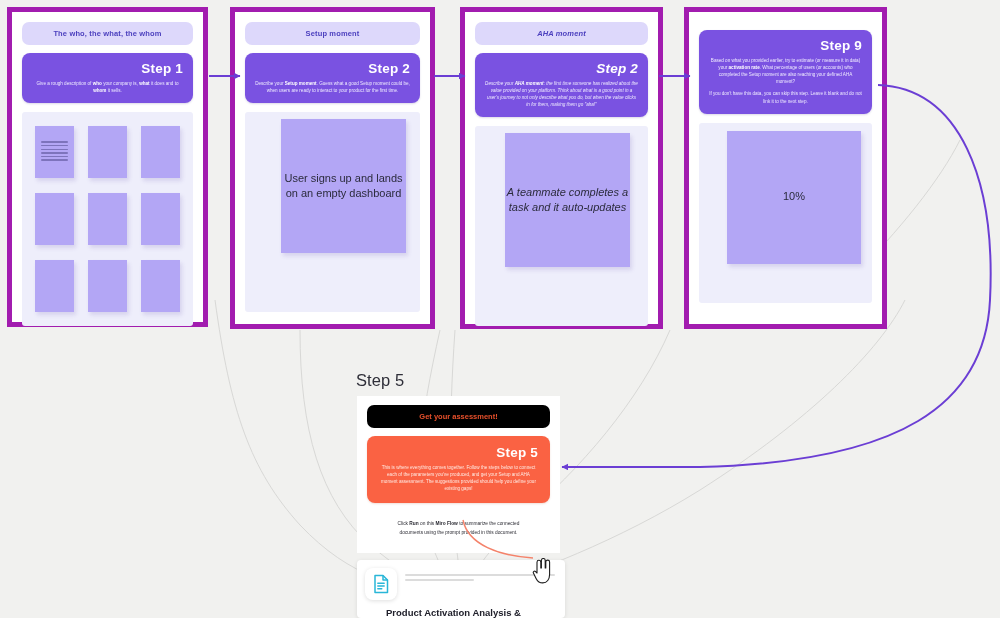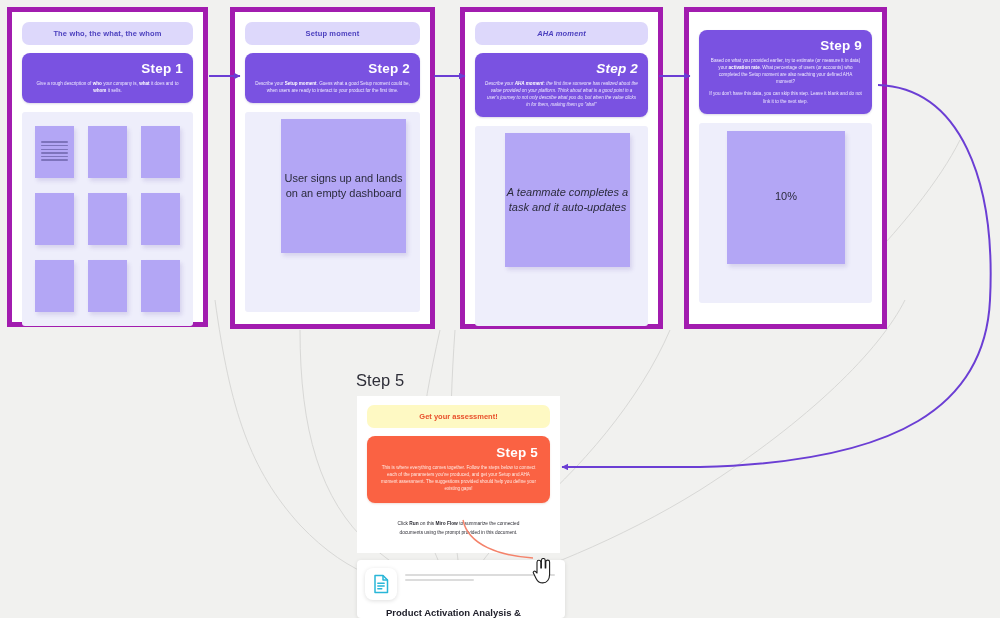--- a/index.html
+++ b/index.html
@@ -123,21 +123,21 @@
     color: #2e2e38;
     font-weight: 400;
     letter-spacing: .1px;
   }
   #step5-frame {
     position: absolute;
     background: #ffffff;
     box-sizing: border-box;
   }
   .pill-orange {
-    background: #fef9c3;
+    background: #000000;
     color: #e8502b;
     border-radius: 7px;
     text-align: center;
     font-size: 7.5px;
     font-weight: 700;
     padding: 7px 4px;
   }
   .step-header-orange {
     background: #fa6243;
     border-radius: 8px;
@@ -275,21 +275,21 @@
   </div>
 
   <div class="frame" style="left:684px; top:7px; width:203px; height:322px;">
     <div class="frame-inner">
       <div class="step-header">
         <div class="step-title">Step 9</div>
         <div class="step-desc">Based on what you provided earlier, try to estimate (or measure it in data) your <b>activation rate</b>. What percentage of users (or accounts) who completed the Setup moment are also reaching your defined AHA moment?</div>
         <div class="step-desc">If you don't have this data, you can skip this step. Leave it blank and do not link it to the next step.</div>
       </div>
       <div class="note-panel" style="height:180px; position:relative;">
-        <div class="sticky sticky-big" style="position:absolute; left:28px; top:8px; width:118px; height:133px;">
+        <div class="sticky sticky-big" style="position:absolute; left:28px; top:8px; width:134px; height:133px;">
           <span>10%</span>
         </div>
       </div>
     </div>
   </div>
 
   <div id="step5-label" style="left:356px; top:371px;">Step 5</div>
 
   <div id="step5-frame" style="left:357px; top:396px; width:203px; height:157px;">
     <div class="frame-inner" style="padding:9px 10px;">

